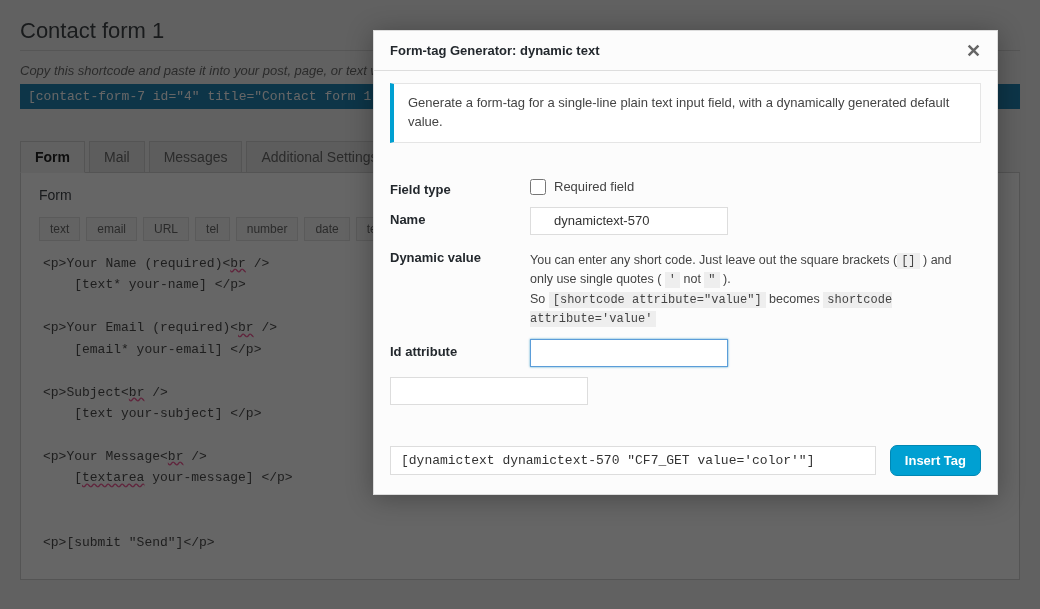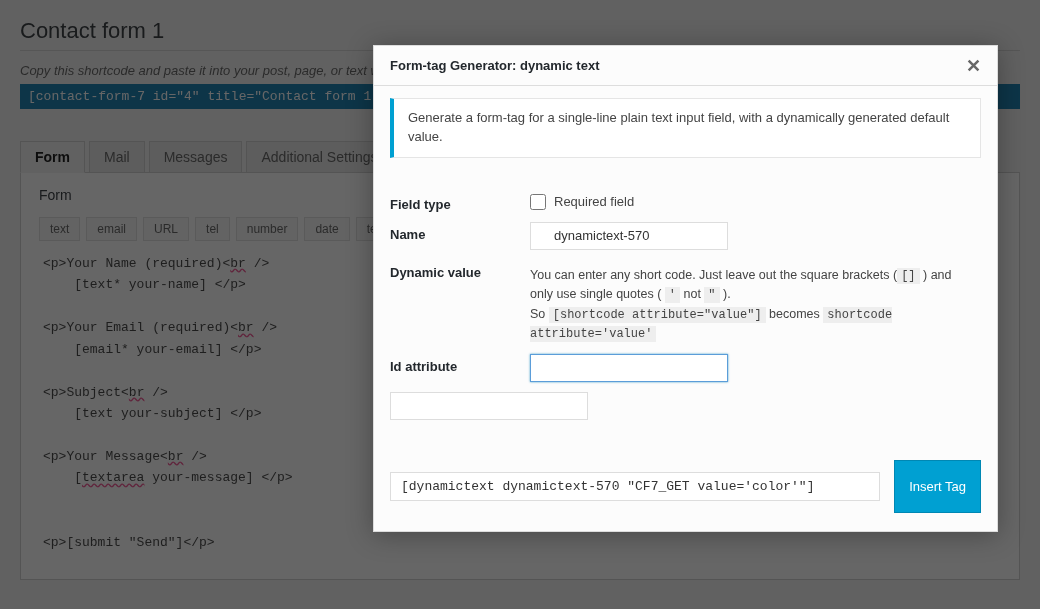--- a/index.html
+++ b/index.html
@@ -19,38 +19,38 @@
   .tag-row { display: flex; gap: 6px; flex-wrap: nowrap; overflow: hidden; }
   .tag-btn { border: 1px solid #ddd; background: #f7f7f7; padding: 4px 10px; font-size: 12px; color: #555; cursor: pointer; white-space: nowrap; }
   .code-area { font-family: "Courier New", monospace; font-size: 13px; line-height: 1.65; padding: 12px 4px; color: #333; }
   .code-area p { margin-bottom: 0; }
   .u { text-decoration: underline #e48; text-decoration-style: wavy; }
 
   
   .overlay { position: absolute; inset: 0; background: rgba(20,20,20,0.65); }
 
   
-  .modal { position: absolute; left: 373px; top: 45px; width: 625px; background: #fcfcfc; border: 1px solid #ddd; box-shadow: 0 3px 25px rgba(0,0,0,0.3); }
+  .modal { position: absolute; left: 373px; top: 30px; width: 625px; background: #fcfcfc; border: 1px solid #ddd; box-shadow: 0 3px 25px rgba(0,0,0,0.3); }
   .modal-header { display: flex; align-items: center; justify-content: space-between; border-bottom: 1px solid #ddd; padding: 0 16px; height: 40px; }
   .modal-header h2 { font-size: 13px; font-weight: 600; color: #23282d; }
   .close { font-size: 18px; color: #666; cursor: pointer; font-weight: 700; }
   .modal-body { padding: 12px 16px 16px 16px; }
   .info-box { border: 1px solid #e5e5e5; border-left: 4px solid #00a0d2; background: #fff; padding: 10px 14px; color: #444; font-size: 13px; line-height: 1.45; margin-bottom: 34px; }
   .form-row { display: flex; align-items: flex-start; margin-bottom: 10px; }
   .form-row .lbl { width: 140px; font-weight: 600; color: #23282d; padding-top: 5px; font-size: 13px; }
   .form-row .ctrl { flex: 1; }
   .txt { border: 1px solid #ddd; background: #fff; padding: 4px 23px; font-size: 13px; width: 198px; height: 28px; color: #333; font-family: inherit; }
   .txt.focus { border-color: #5b9dd9; box-shadow: 0 0 2px rgba(30,140,190,0.8); }
   .chk { display: inline-flex; align-items: center; gap: 8px; padding-top: 2px; }
   .chk input { width: 16px; height: 16px; border: 1px solid #bbb; background: #fff; }
   .hint { font-size: 12.5px; color: #444; line-height: 1.55; margin-top: 6px; max-width: 440px; }
   .hint code { background: #eee; padding: 1px 4px; font-family: "Courier New", monospace; font-size: 12px; }
   .modal-footer { padding: 14px 16px 18px 16px; display: flex; align-items: center; gap: 14px; }
   .gen-code { flex: 1; border: 1px solid #ddd; background: #fff; padding: 6px 10px; font-family: "Courier New", monospace; font-size: 13px; color: #333; }
-  .insert-btn { background: #00a0d2; color: #fff; border: 1px solid #0087b3; padding: 18px 14px; font-size: 13px; font-weight: 400; border-radius: 0; cursor: pointer; }
+  .insert-btn { background: #00a0d2; color: #fff; border: 1px solid #0087b3; padding: 7px 14px; font-size: 13px; font-weight: 700; border-radius: 7px; cursor: pointer; }
 </style>
 </head>
 <body>
 
 <div class="page">
   <h1 class="page-title">Contact form 1</h1>
   <div class="help-text">Copy this shortcode and paste it into your post, page, or text wi</div>
   <div class="shortcode-bar">[contact-form-7 id="4" title="Contact form 1"]</div>
 
   <div class="tabs">

